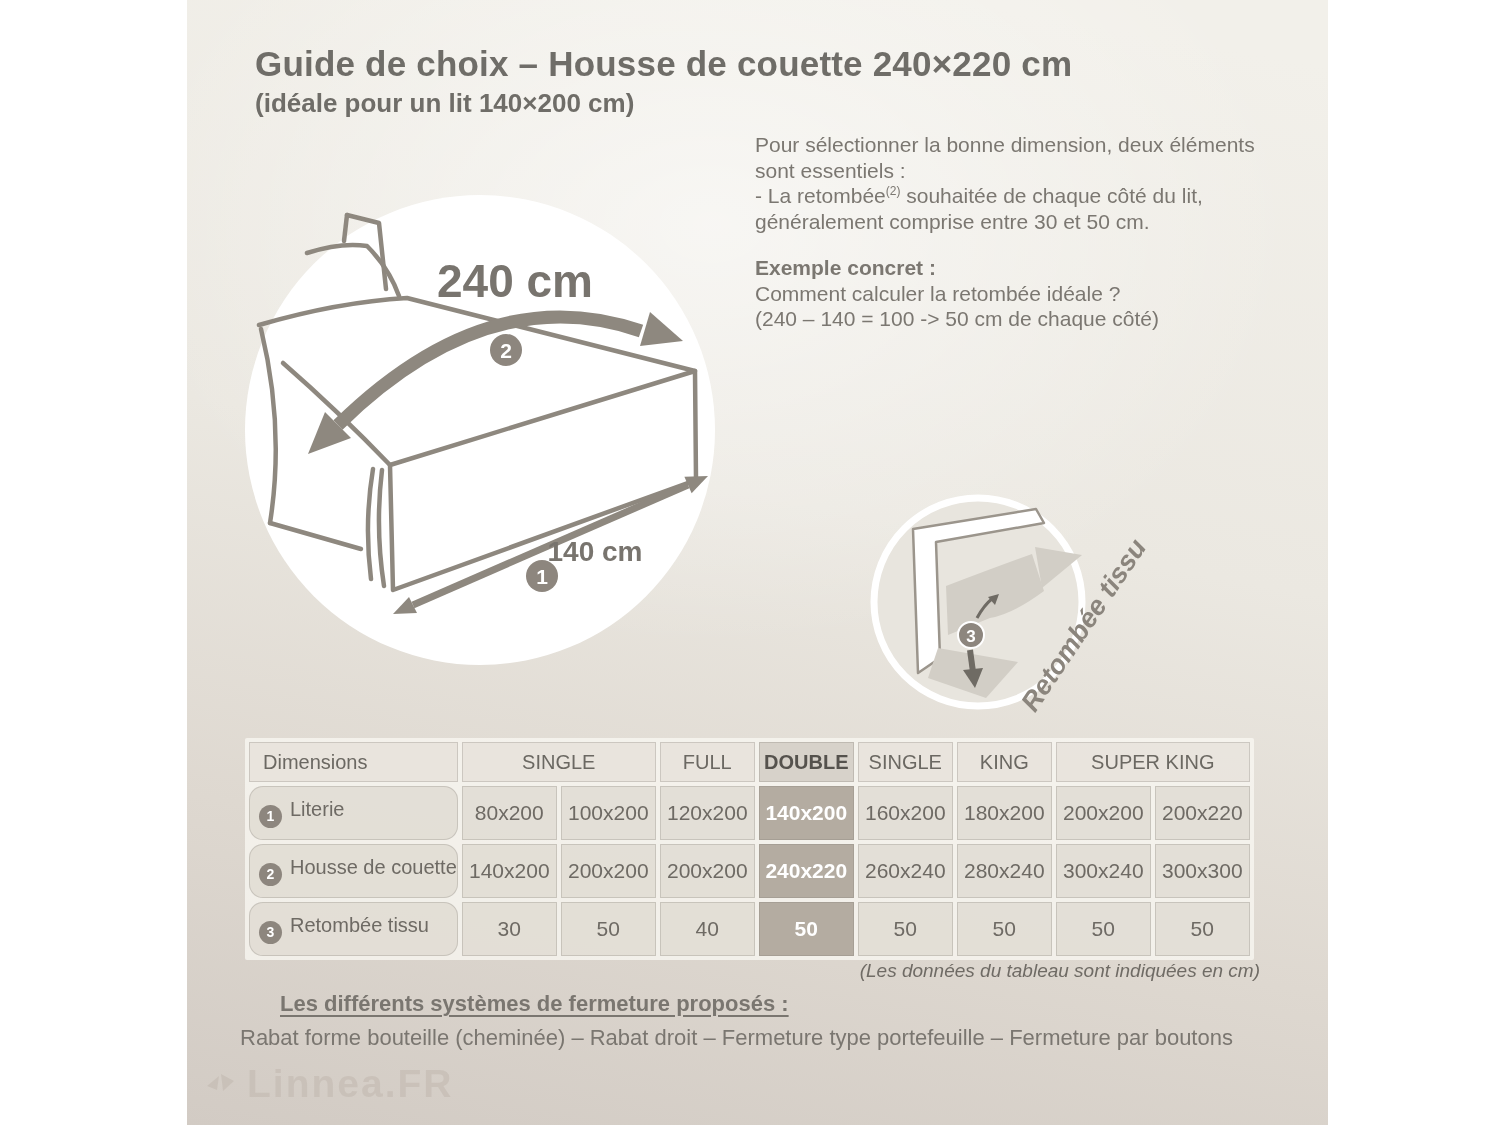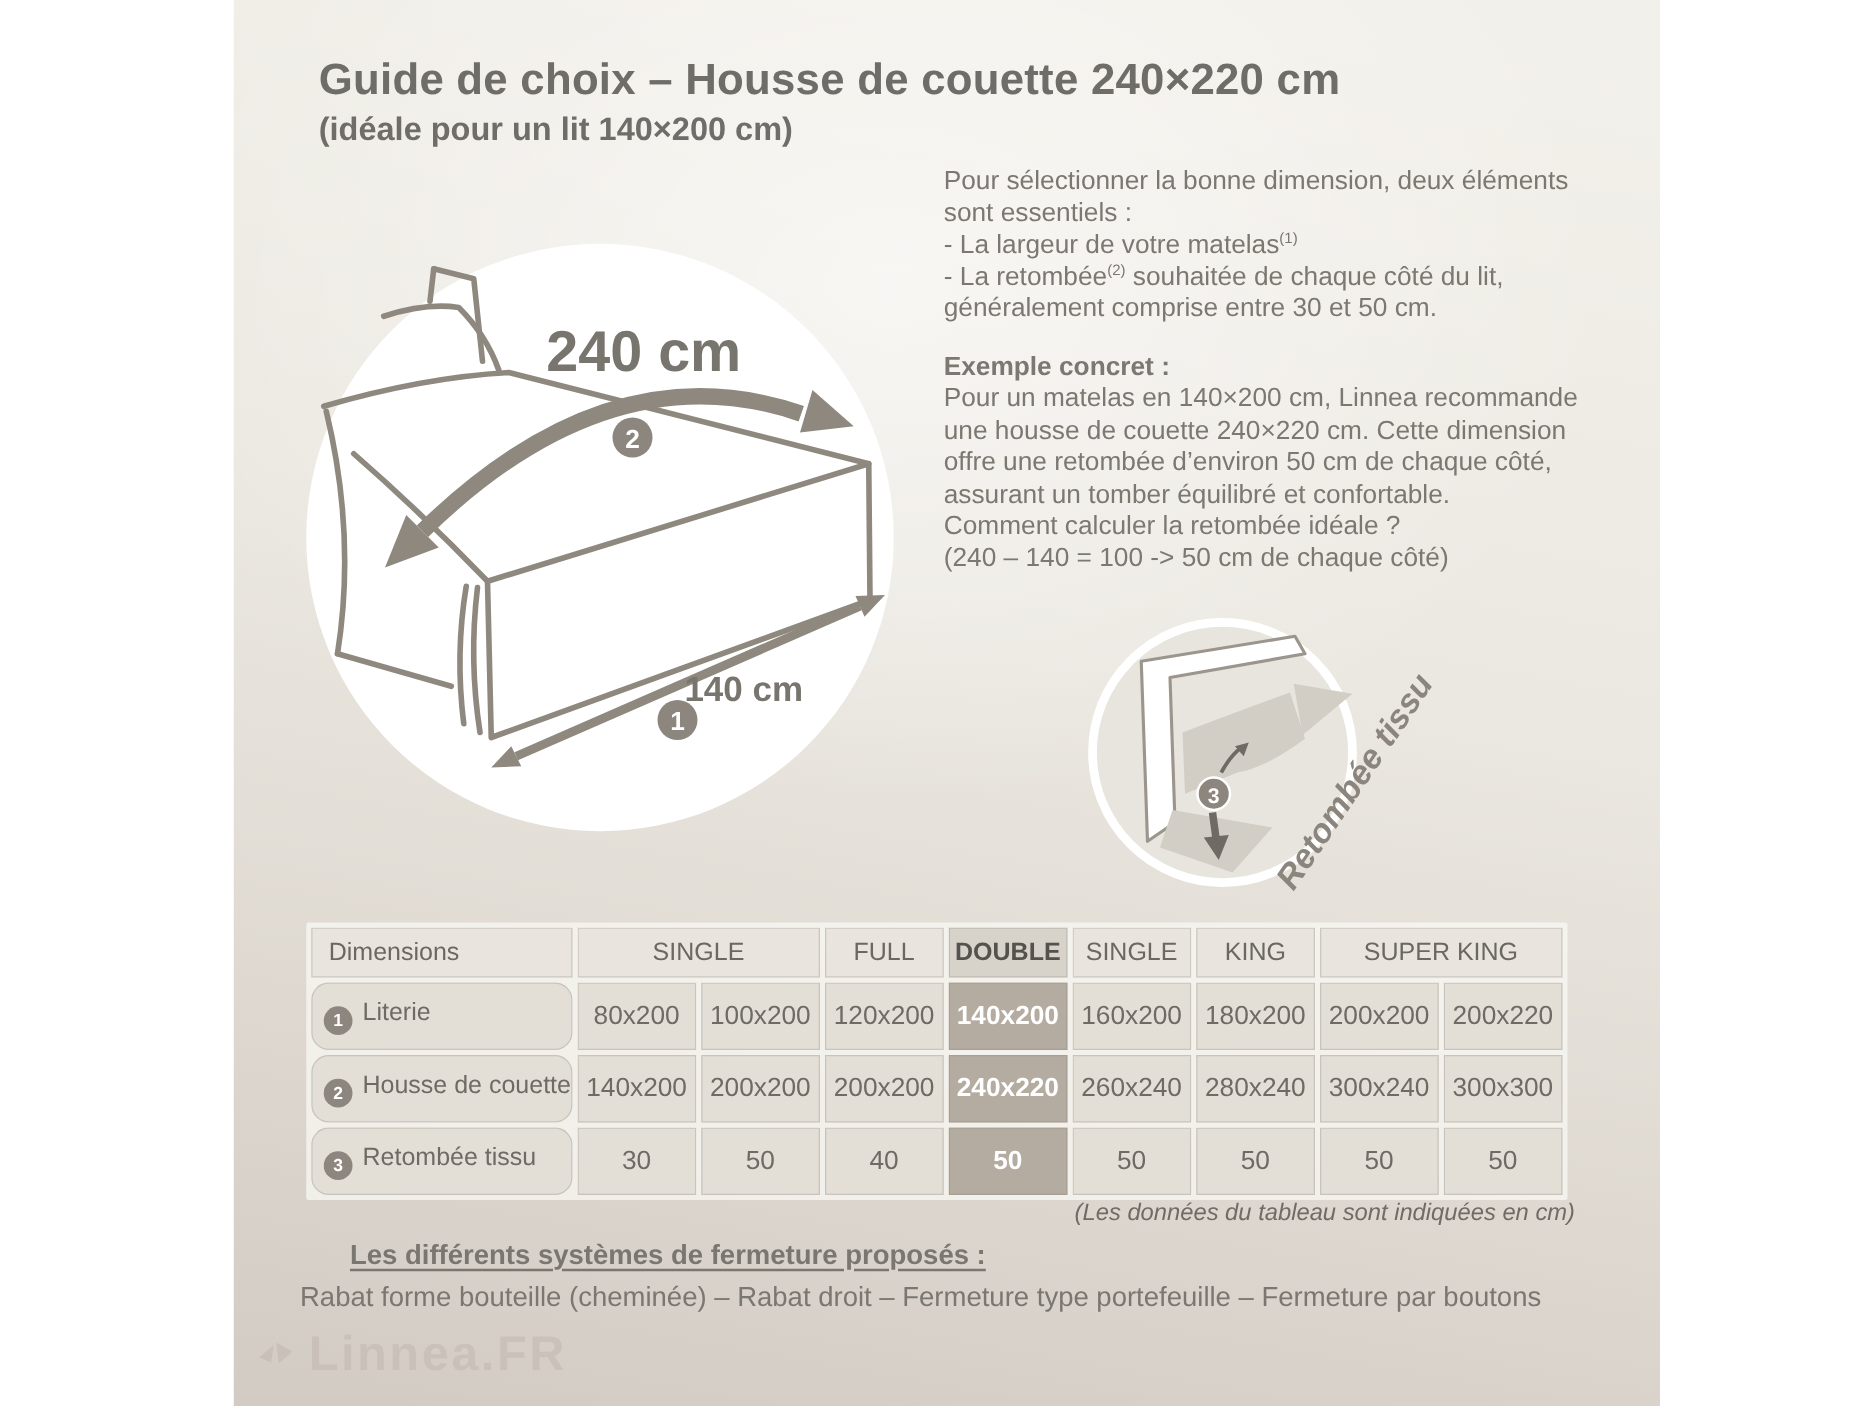--- a/index.html
+++ b/index.html
@@ -45,25 +45,23 @@
 <body>
 
 <div class="stage">
   <div class="sheet">
 
     <div class="abs title">Guide de choix – Housse de couette 240×220 cm</div>
     <div class="abs subtitle">(idéale pour un lit 140×200 cm)</div>
 
     <div class="abs textcol">
       <p><span>Pour sélectionner la bonne dimension, deux éléments sont essentiels :</span></p>
-      <p><span>- La largeur de votre matelas</span><sup>(1)</sup></p>
       <p><span>- La retombée</span><sup>(2)</sup><span> souhaitée de chaque côté du lit, généralement comprise entre 30 et 50 cm.</span></p>
       <div class="gap"></div>
       <p class="bold">Exemple concret :</p>
-      <p>Pour un matelas en 140×200 cm, Linnea recommande une housse de couette 240×220 cm. Cette dimension offre une retombée d’environ 50 cm de chaque côté, assurant un tomber équilibré et confortable.</p>
       <p>Comment calculer la retombée idéale ?</p>
       <p>(240 – 140 = 100 -&gt; 50 cm de chaque côté)</p>
     </div>
 
     <svg class="abs bigcircle" width="474" height="474" viewBox="0 0 474 474">
       <circle cx="237" cy="237" r="235" fill="#ffffff"></circle>
       <g stroke="#8e887f" stroke-width="4.5" fill="none" stroke-linecap="round" stroke-linejoin="round">
         <path d="M104,22 L136,30 L143,96"></path>
         <path d="M104,22 L101,48"></path>
         <path d="M64,60 Q98,49 124,53 Q146,75 156,103"></path>

